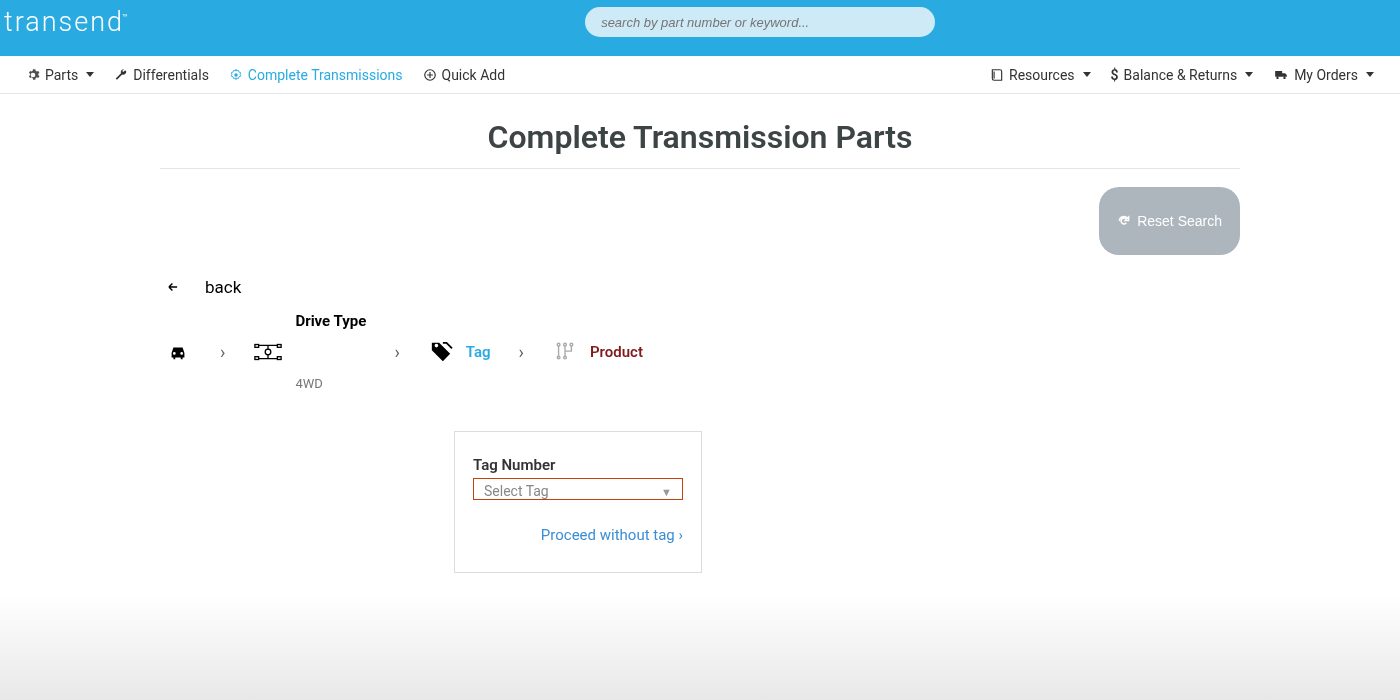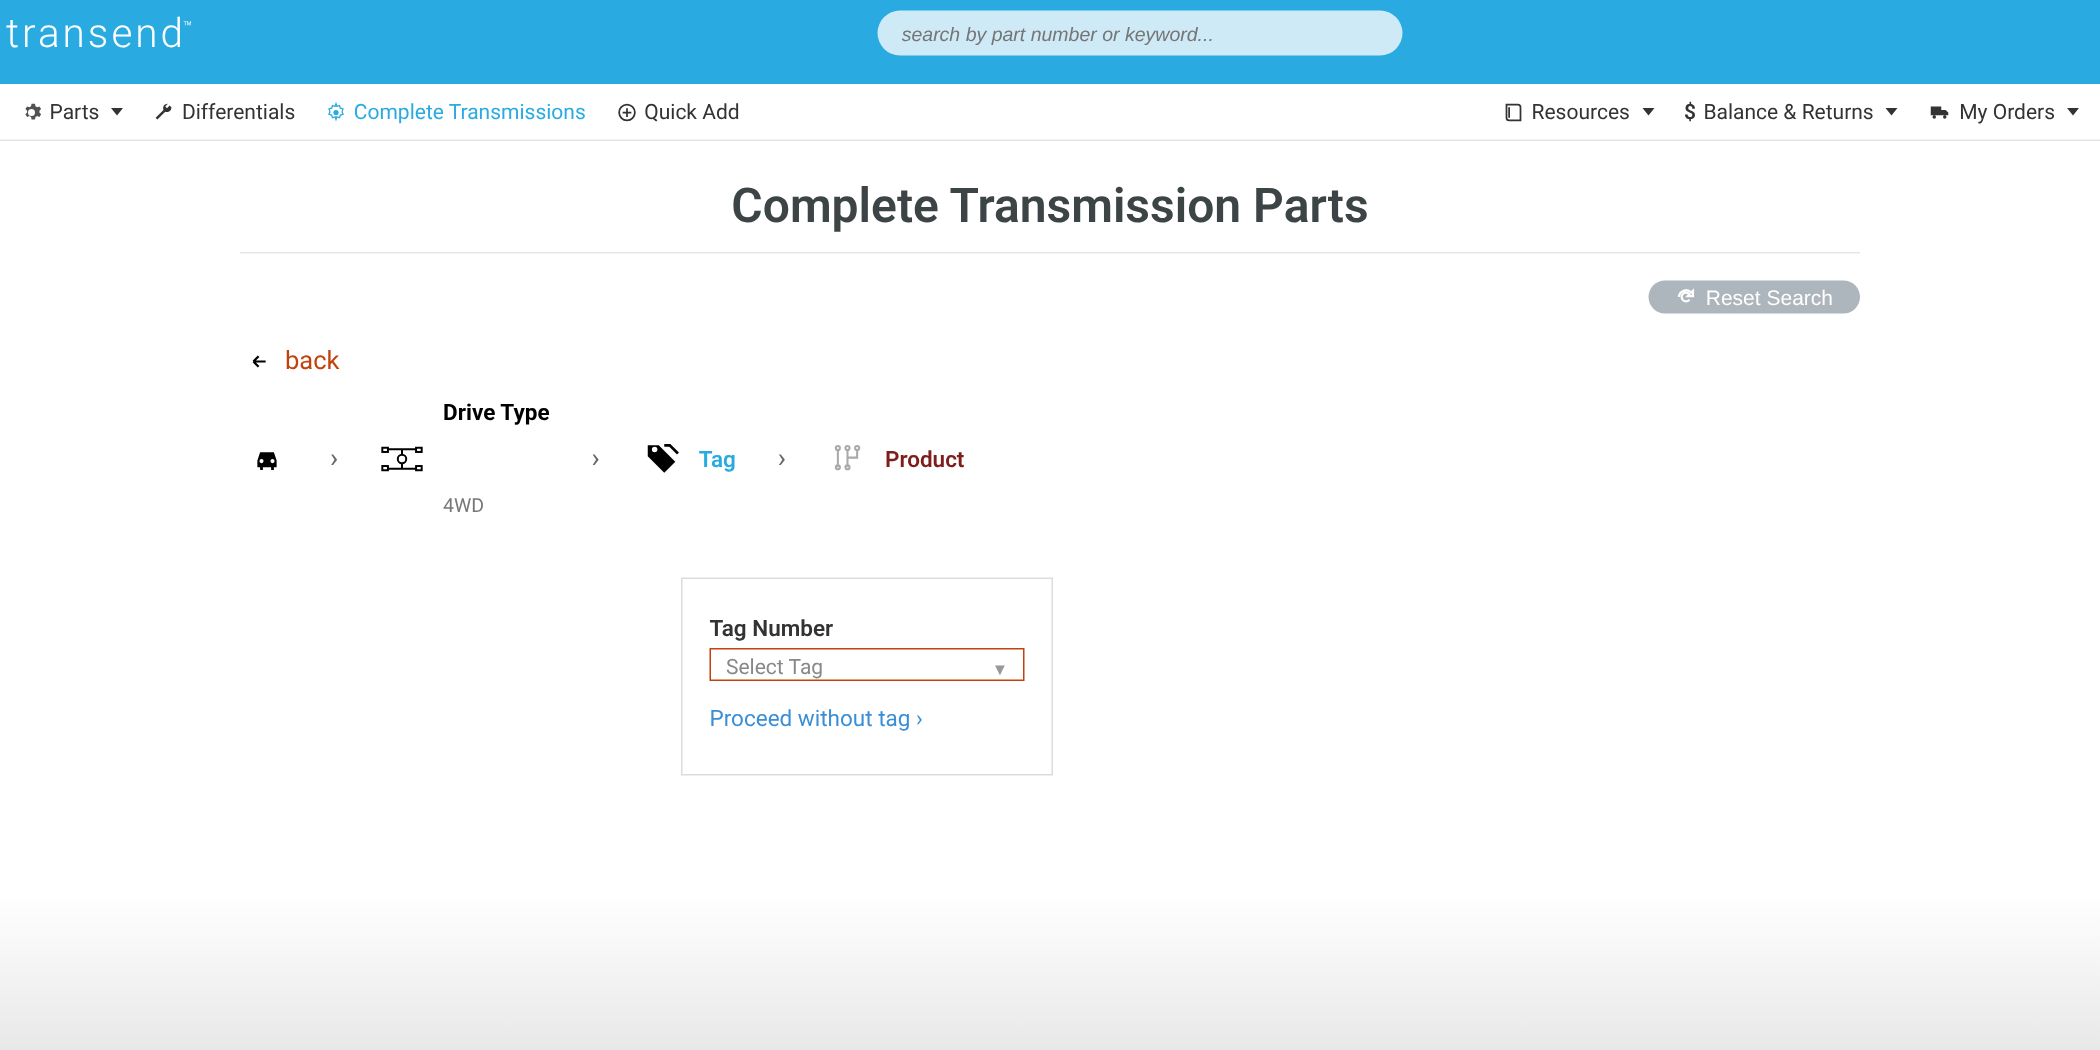--- a/index.html
+++ b/index.html
@@ -9,48 +9,48 @@
     .logo { font-size: 27px; font-weight: 300; letter-spacing: 2px; }
     .logo-tm { font-size: 10px; vertical-align: super; margin-left: -2px; }
     .search-box { flex: 0 0 350px; margin-left: auto; margin-right: auto; background: #cfeaf7; border-radius: 24px; height: 30px; display: flex; align-items: center; padding: 0 16px; }
     .search-box input { background: transparent; border: none; outline: none; font-style: italic; color: #555; width: 100%; font-size: 13px; }
     .header-right { display: flex; align-items: center; gap: 20px; font-size: 13px; }
     .account-block { text-align: left; line-height: 1.3; }
     .account-num { font-size: 11px; opacity: 0.9; }
     .hello { display: flex; align-items: center; gap: 4px; }
     .caret { display: inline-block; width: 0; height: 0; border-left: 4px solid transparent; border-right: 4px solid transparent; border-top: 5px solid currentColor; margin-left: 3px; }
     
-    .nav { background: #fff; border-bottom: 1px solid #e2e6ea; display: flex; align-items: center; padding: 0 4px; height: 38px; font-size: 14px; color: #333; overflow: hidden; }
+    .nav { background: #fff; border-bottom: 1px solid #e2e6ea; display: flex; align-items: center; padding: 0 16px; height: 38px; font-size: 14px; color: #333; overflow: hidden; }
     .nav-item { display: flex; align-items: center; gap: 5px; padding: 0 10px; cursor: pointer; }
     .nav-item.active { color: #29abe2; }
     .nav-right { margin-left: auto; display: flex; }
     
     .main { max-width: 1120px; margin: 0 auto; padding: 0 20px; }
     .page-title { text-align: center; font-size: 32px; font-weight: 600; color: #3d4446; margin: 24px 0 12px; }
     .divider { height: 1px; background: #e2e6ea; margin: 10px 0 18px; }
     .reset-row { display: flex; justify-content: flex-end; }
-    .reset-btn { background: #adb5bd; color: #fff; border: none; border-radius: 20px; padding: 3px 18px; font-size: 14px; display: flex; align-items: center; gap: 6px; cursor: pointer; }
+    .reset-btn { background: #adb5bd; color: #fff; border: none; border-radius: 20px; padding: 26px 18px; font-size: 14px; display: flex; align-items: center; gap: 6px; cursor: pointer; }
     
-    .back-link { display: flex; align-items: center; gap: 8px; font-size: 17px; color: #c2410c; margin: 22px 0 14px 4px; cursor: pointer; }
+    .back-link { display: flex; align-items: center; gap: 23px; font-size: 17px; color: #000000; margin: 22px 0 14px 4px; cursor: pointer; }
     
     .breadcrumb { display: flex; align-items: center; gap: 28px; padding: 0 4px; }
     .bc-step { display: flex; align-items: center; gap: 12px; }
     .bc-icon { font-size: 24px; color: #000; }
     .bc-icon.muted { color: #aaa; }
     .bc-text { font-size: 15px; line-height: 1.35; }
     .bc-title { font-weight: 700; color: #000; }
     .bc-sub { font-size: 13px; color: #777; margin-top: 44px; }
     .bc-text.active { color: #29abe2; font-weight: 600; }
     .bc-text.muted { color: #7f1d1d; font-weight: 600; }
     .chevron { font-size: 18px; color: #666; }
     
     .tag-card { width: 248px; background: #fff; border: 1px solid #d9dde1; padding: 24px 18px 28px; margin: 38px 0 0 294px; position: relative; }
     .tag-label { font-size: 15px; font-weight: 600; color: #333; margin-bottom: 4px; }
     .tag-select { width: 100%; height: 22px; border: 1px solid #c2410c; background: #fff; color: #888; padding: 0 10px; display: flex; align-items: flex-end; justify-content: space-between; cursor: pointer; font-size: 14px; }
-    .proceed-link { display: block; text-align: left; margin-top: 16px; color: #3a8ed6; font-size: 15px; cursor: pointer; }
+    .proceed-link { display: block; text-align: right; margin-top: 26px; color: #3a8ed6; font-size: 15px; cursor: pointer; }
     
     .annotation-wrap { position: absolute; pointer-events: none; z-index: 5; }
     
     .icon-svg { display: inline-block; vertical-align: middle; }
   </style>
 </head>
 <body>
 
 <div class="header">
   <div class="logo"><span>transend</span><span class="logo-tm">™</span></div>

